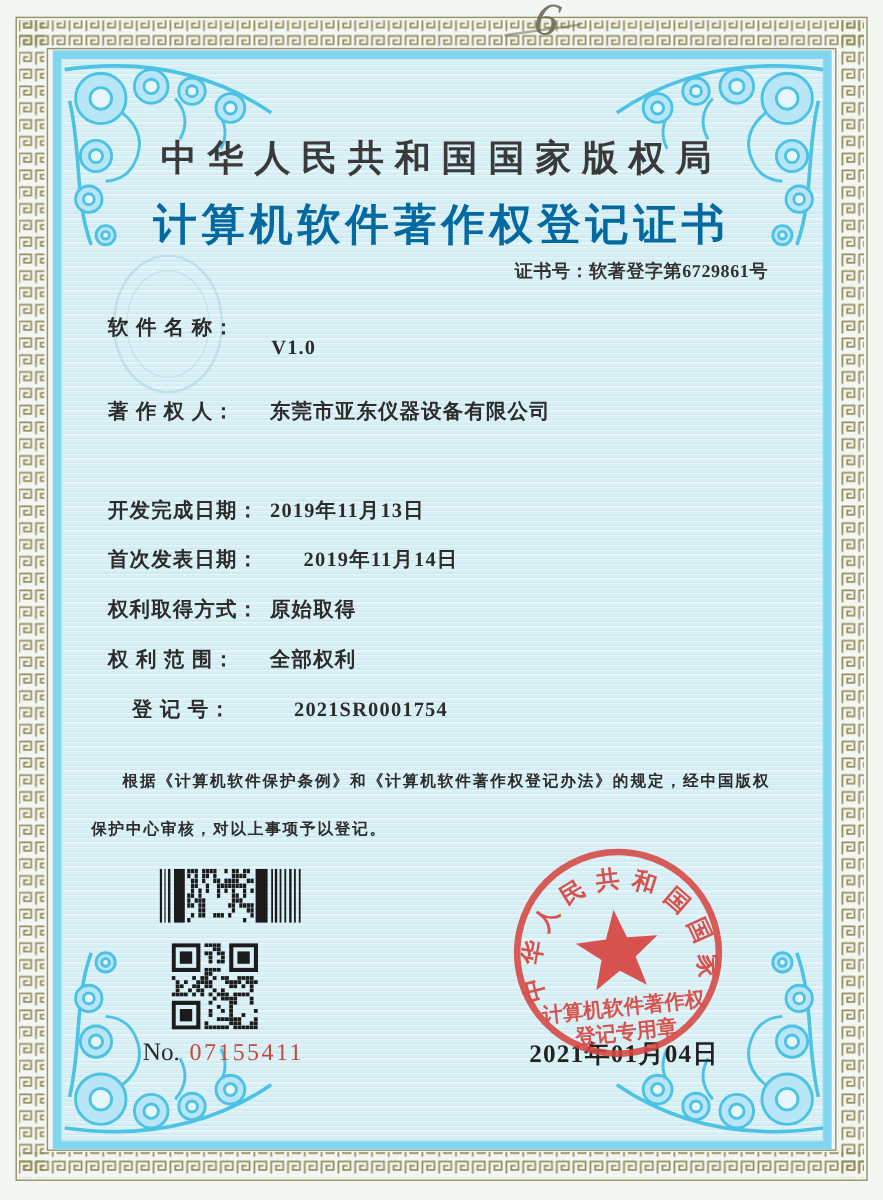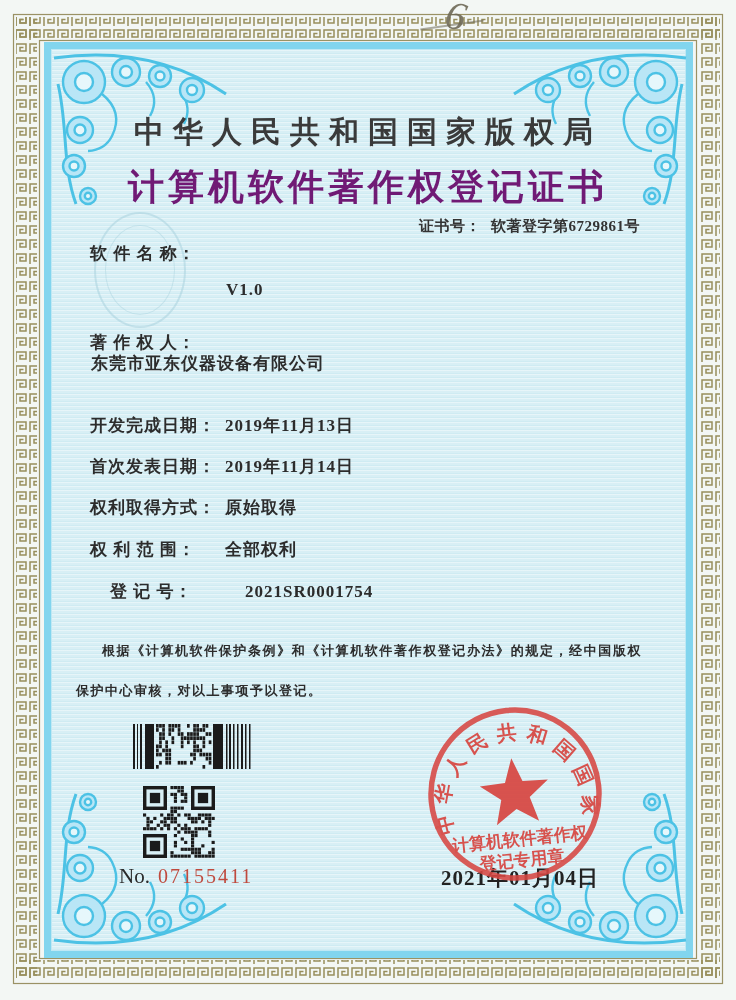--- a/index.html
+++ b/index.html
@@ -48,34 +48,34 @@
   }
 
   
   .content{position:absolute;left:0;top:0;width:736px;height:1000px;z-index:4;color:#2d2d2d;}
   .authority{
     position:absolute;left:0;top:112px;width:100%;text-align:center;
     font-size:30px;font-weight:bold;letter-spacing:9px;color:#3a3a3a;
   }
   .cert-title{
     position:absolute;left:0;top:163px;width:100%;text-align:center;
-    font-size:36px;font-weight:bold;letter-spacing:4px;color:#701a75;
+    font-size:36px;font-weight:bold;letter-spacing:4px;color:#0369a1;
   }
   .cert-no{
     position:absolute;right:96px;top:217px;
     font-size:15px;font-weight:bold;color:#333;letter-spacing:.5px;
   }
-  .cert-no .v{margin-left:10px;}
+  .cert-no .v{}
 
   .row{position:absolute;left:90px;display:flex;font-size:17px;font-weight:bold;
        color:#2c2c2c;letter-spacing:1px;line-height:1.25;}
   .row .lbl{width:134px;flex:none;}
   .row .val{margin-left:1px;}
-  .r1{top:243px;gap:32px;} .r1b{top:279px;left:225px;} .r2{top:332px;flex-direction:column;}
-  .r3{top:415px;} .r4{top:456px;} .r5{top:497px;} .r6{top:539px;} .r7{top:581px;margin-left:20px;}
+  .r1{top:262px;gap:32px;} .r1b{top:279px;left:225px;} .r2{top:332px;}
+  .r3{top:415px;} .r4{top:456px;gap:28px;} .r5{top:497px;} .r6{top:539px;} .r7{top:581px;margin-left:20px;}
 
   .statement{
     position:absolute;left:76px;top:631px;width:566px;
     font-size:13px;font-weight:bold;color:#2c2c2c;
     line-height:40px;letter-spacing:1.5px;text-indent:2em;text-align:justify;
   }
 
   
   .barcode{position:absolute;left:133px;top:724px;width:120px;height:45px;}
   .qrcode{position:absolute;left:143px;top:786px;width:72px;height:72px;}

